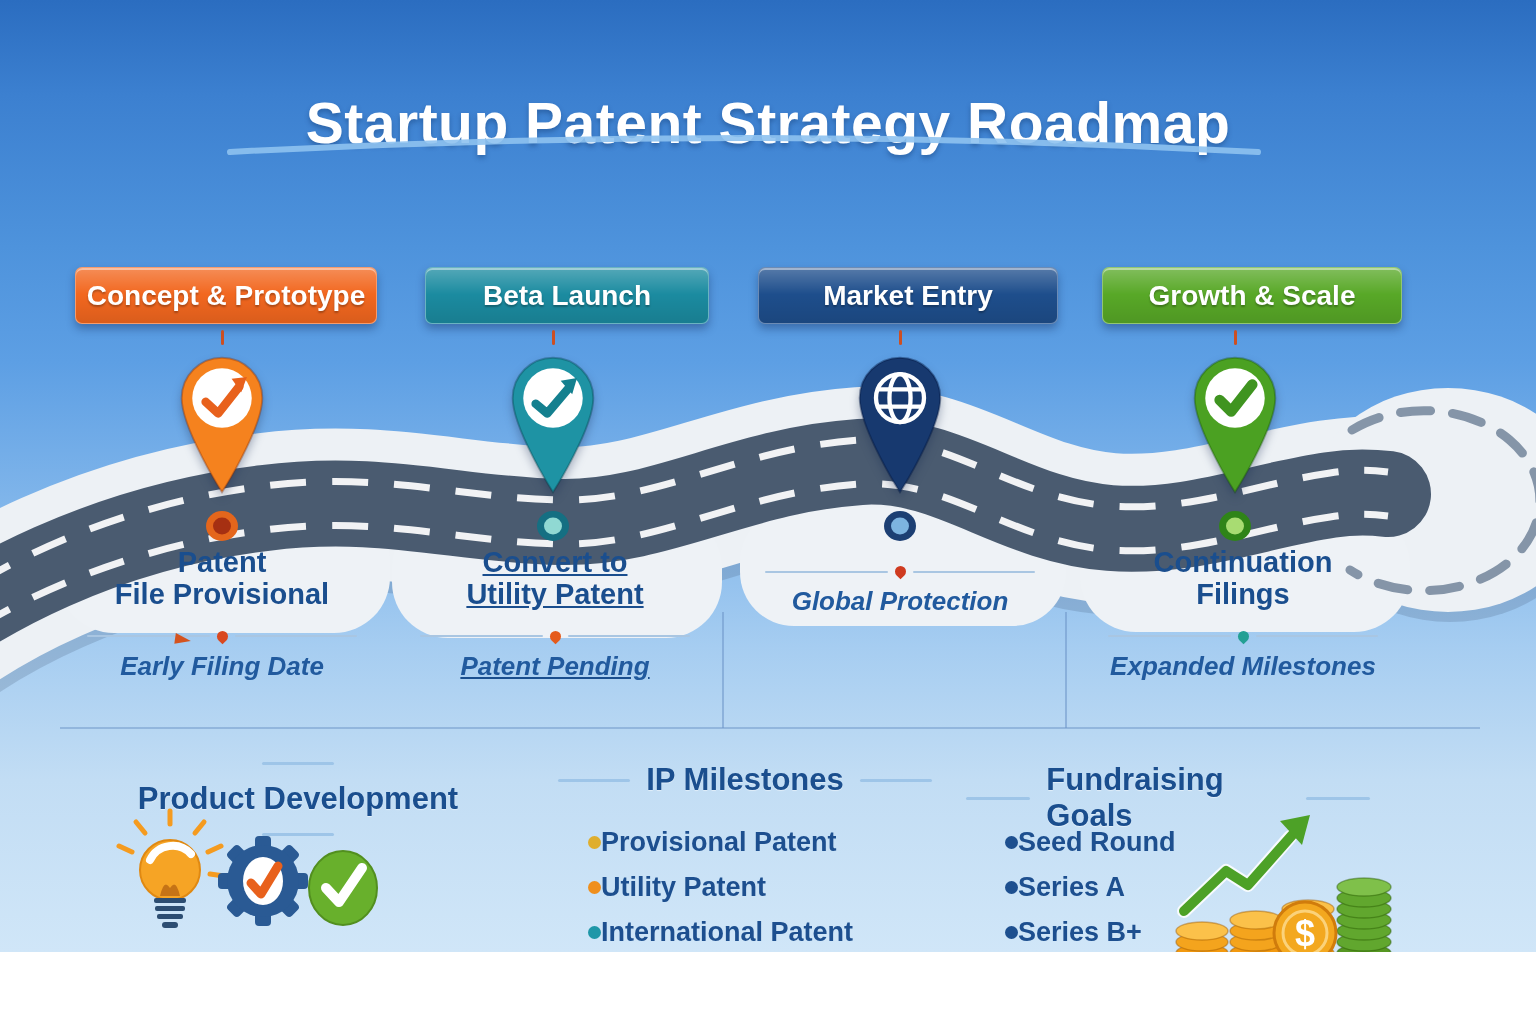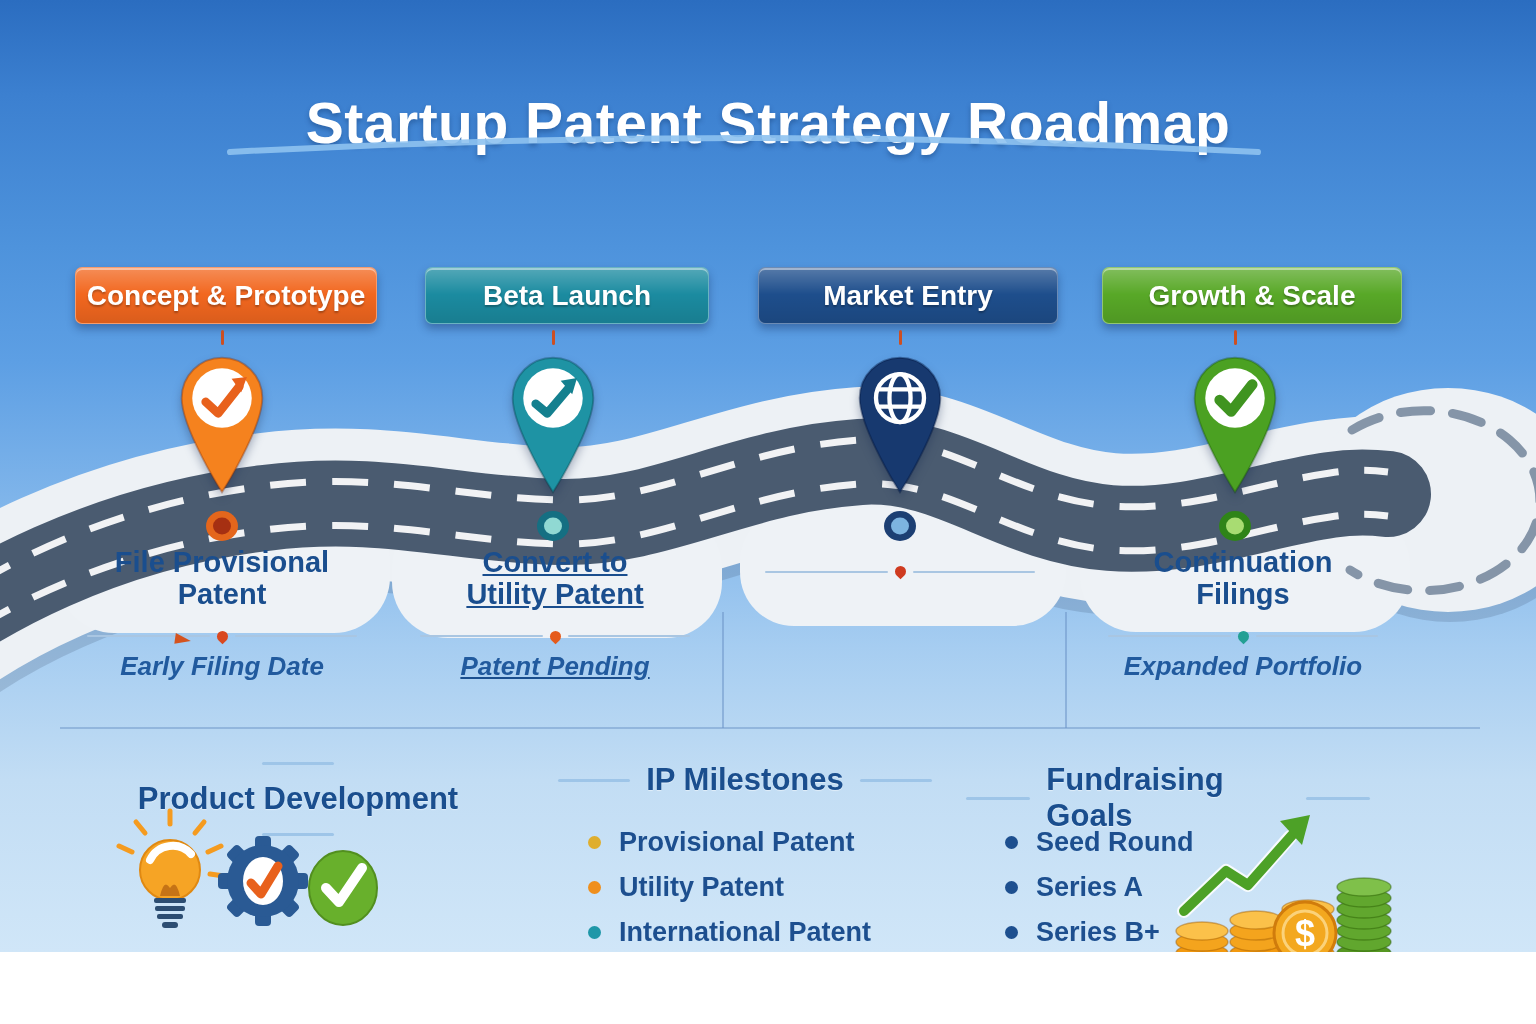--- a/index.html
+++ b/index.html
@@ -50,21 +50,21 @@
   .hsep{position:absolute;height:2px;background:rgba(110,150,200,.5);}
 
   
   .col-header{position:absolute;top:762px;display:flex;align-items:center;
     justify-content:center;gap:16px;color:#1a4e8e;}
   .col-header h2{margin:0;font-size:31px;font-weight:800;color:#1a4e8e;
      text-shadow:0 1px 1px rgba(255,255,255,.5);}
   .hline{width:72px;height:3px;background:#9ec5e8;border-radius:2px;}
 
   .bullet-list{position:absolute;top:820px;display:flex;flex-direction:column;}
-  .b-item{display:flex;align-items:center;gap:18px;height:45px;}
+  .b-item{display:flex;align-items:center;height:45px;}
   .b-dot{width:13px;height:13px;border-radius:50%;flex:0 0 auto;}
   .b-label{font-size:27px;font-weight:700;color:#1d4f8f;}
 </style>
 </head>
 <body>
 
 <div id="stage">
 
   <svg class="abs" style="left:0;top:0" width="1536" height="1024" viewBox="0 0 1536 1024">
 
@@ -157,22 +157,22 @@
     <ellipse cx="22" cy="20" rx="16" ry="15" fill="#1c3f73"></ellipse>
     <ellipse cx="22" cy="20" rx="9" ry="8.5" fill="#7db4e0"></ellipse>
   </svg>
   <svg class="pin-base" style="left:1213px;" viewBox="0 0 44 40">
     <ellipse cx="22" cy="20" rx="16" ry="15" fill="#2f8418"></ellipse>
     <ellipse cx="22" cy="20" rx="9" ry="8.5" fill="#a8dc72"></ellipse>
   </svg>
 
   <div class="milestone" style="left:52px;">
     <div class="ms-title">
-      <div>File Provisional</div>
-        <div>Patent</div>
+      <div>Patent</div>
+        <div>File Provisional</div>
     </div>
     <div class="ms-divider">
       <span class="mini-arrow"></span>
       <span class="line"></span>
       <span class="droplet" style="background-color: rgb(217, 72, 31);"></span>
       <span class="line"></span>
     </div>
     <div class="ms-sub">Early Filing Date</div>
   </div>
 
@@ -190,33 +190,34 @@
   </div>
 
   <div class="milestone" style="left:730px;">
     <div class="ms-title">
     </div>
     <div class="ms-divider">
       <span class="line"></span>
       <span class="droplet" style="background-color: rgb(207, 59, 32);"></span>
       <span class="line"></span>
     </div>
+    <div class="ms-sub">Global Protection</div>
   </div>
 
   <div class="milestone" style="left:1073px;">
     <div class="ms-title">
       <div>Continuation</div>
         <div>Filings</div>
     </div>
     <div class="ms-divider">
       <span class="line"></span>
       <span class="droplet" style="background-color: rgb(35, 160, 148);"></span>
       <span class="line"></span>
     </div>
-    <div class="ms-sub">Expanded Portfolio</div>
+    <div class="ms-sub">Expanded Milestones</div>
   </div>
 
   <div class="vsep" style="left:722px;top:612px;height:116px;"></div>
   <div class="vsep" style="left:1065px;top:612px;height:116px;"></div>
   <div class="hsep" style="left:60px;top:727px;width:1420px;"></div>
 
   <div class="col-header" style="left:58px;width:480px;flex-direction:column;">
     <span class="hline"></span>
     <h2>Product Development</h2>
     <span class="hline"></span>

